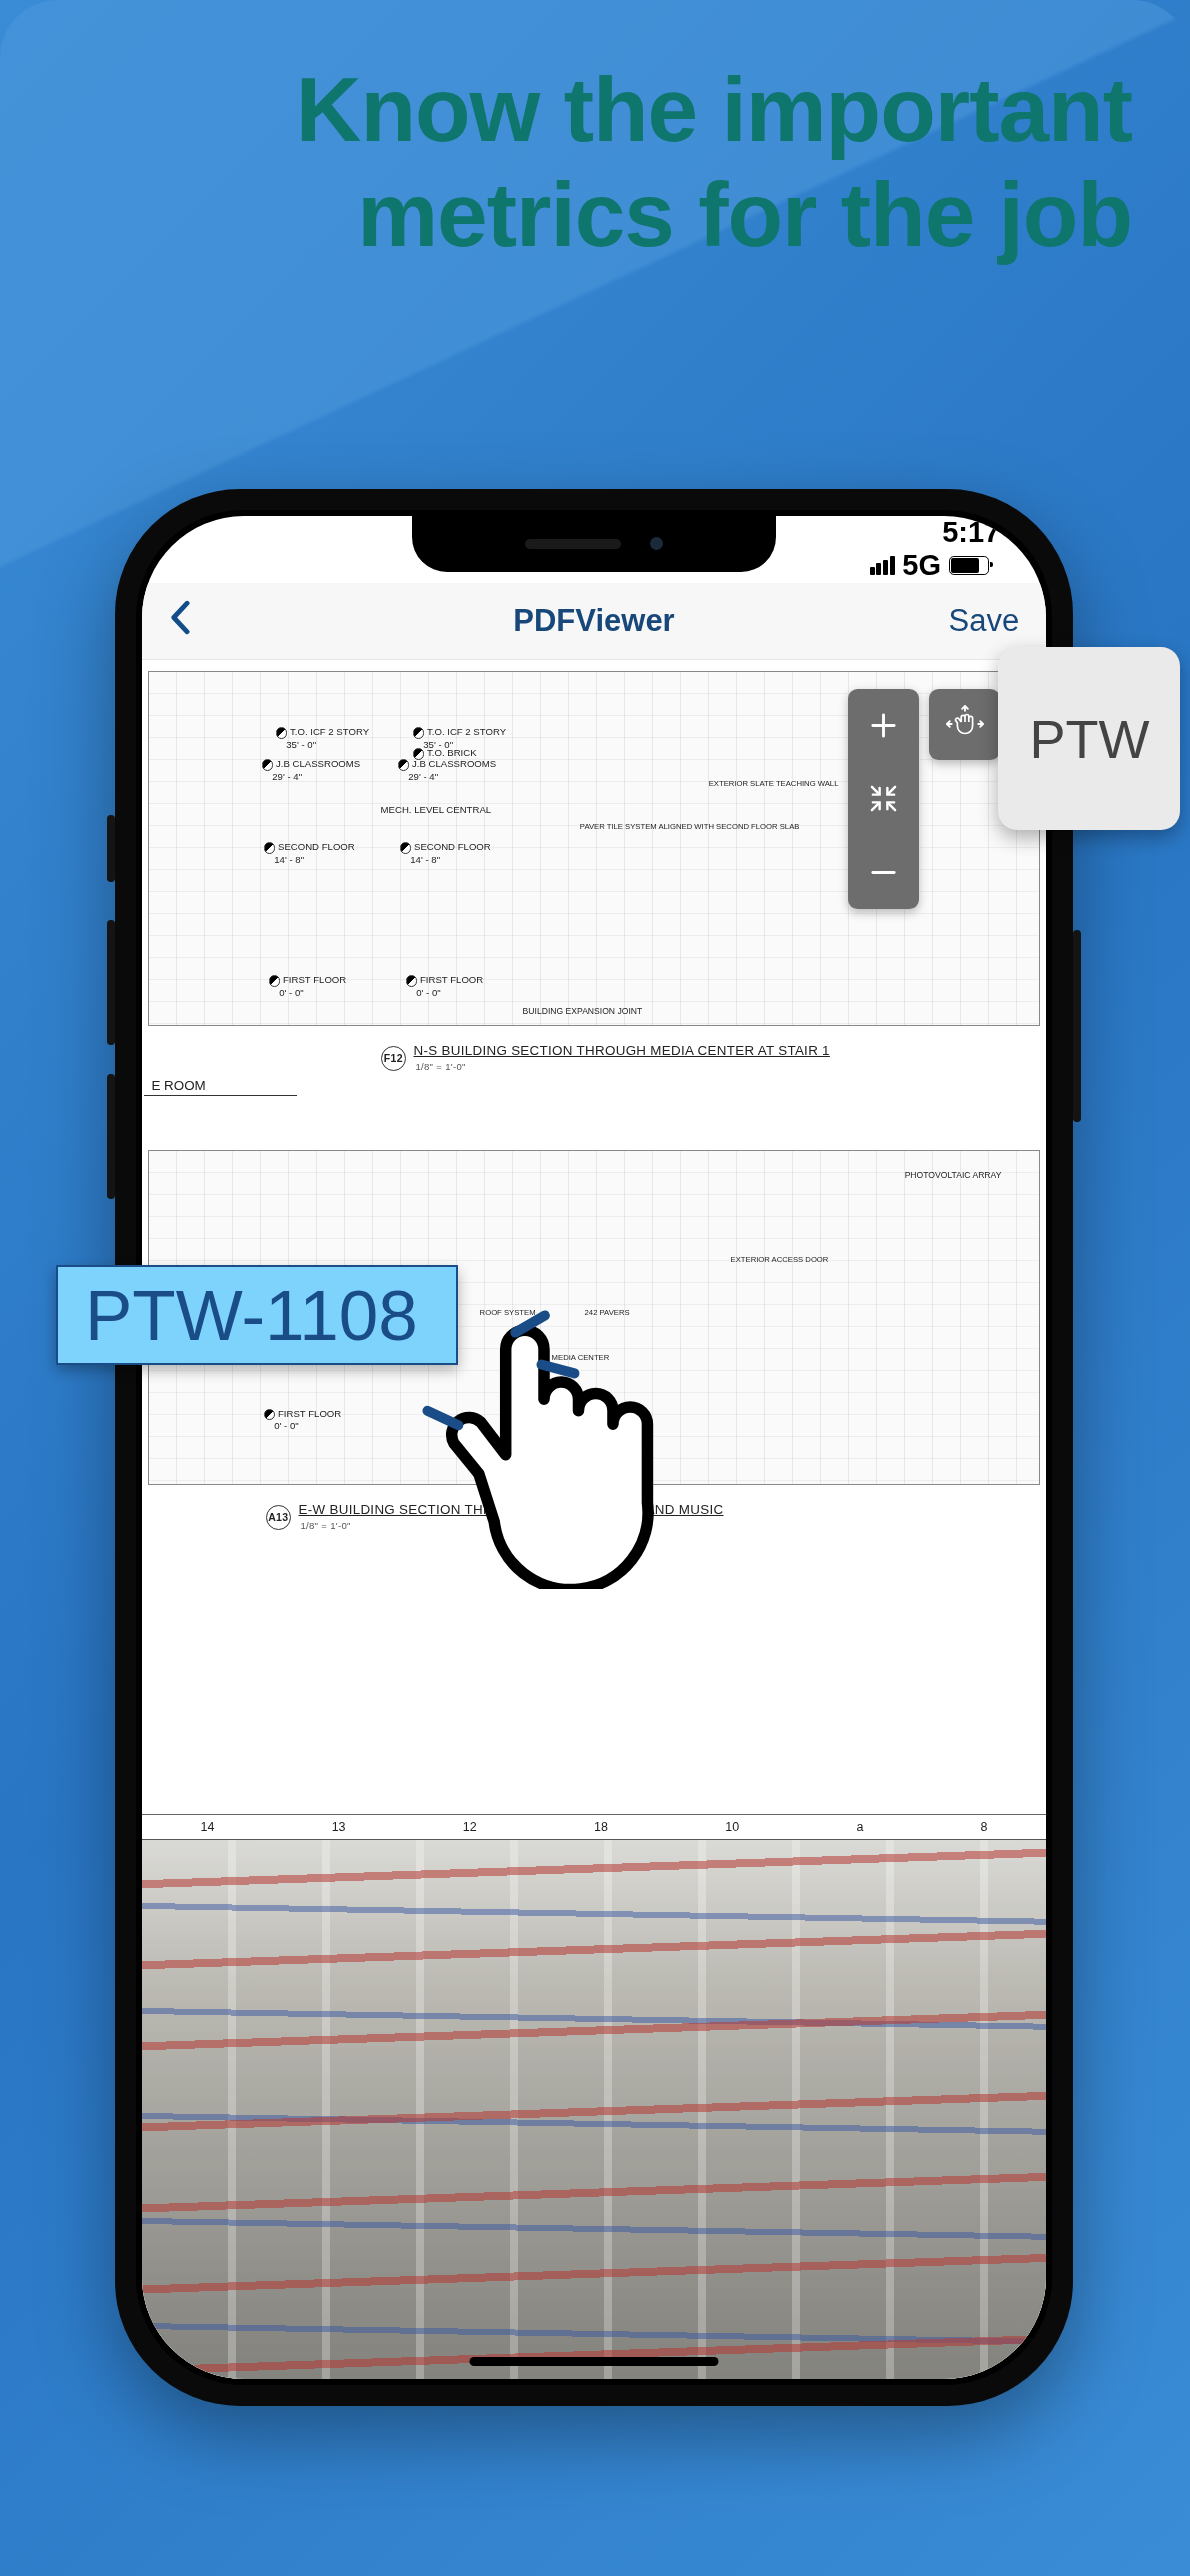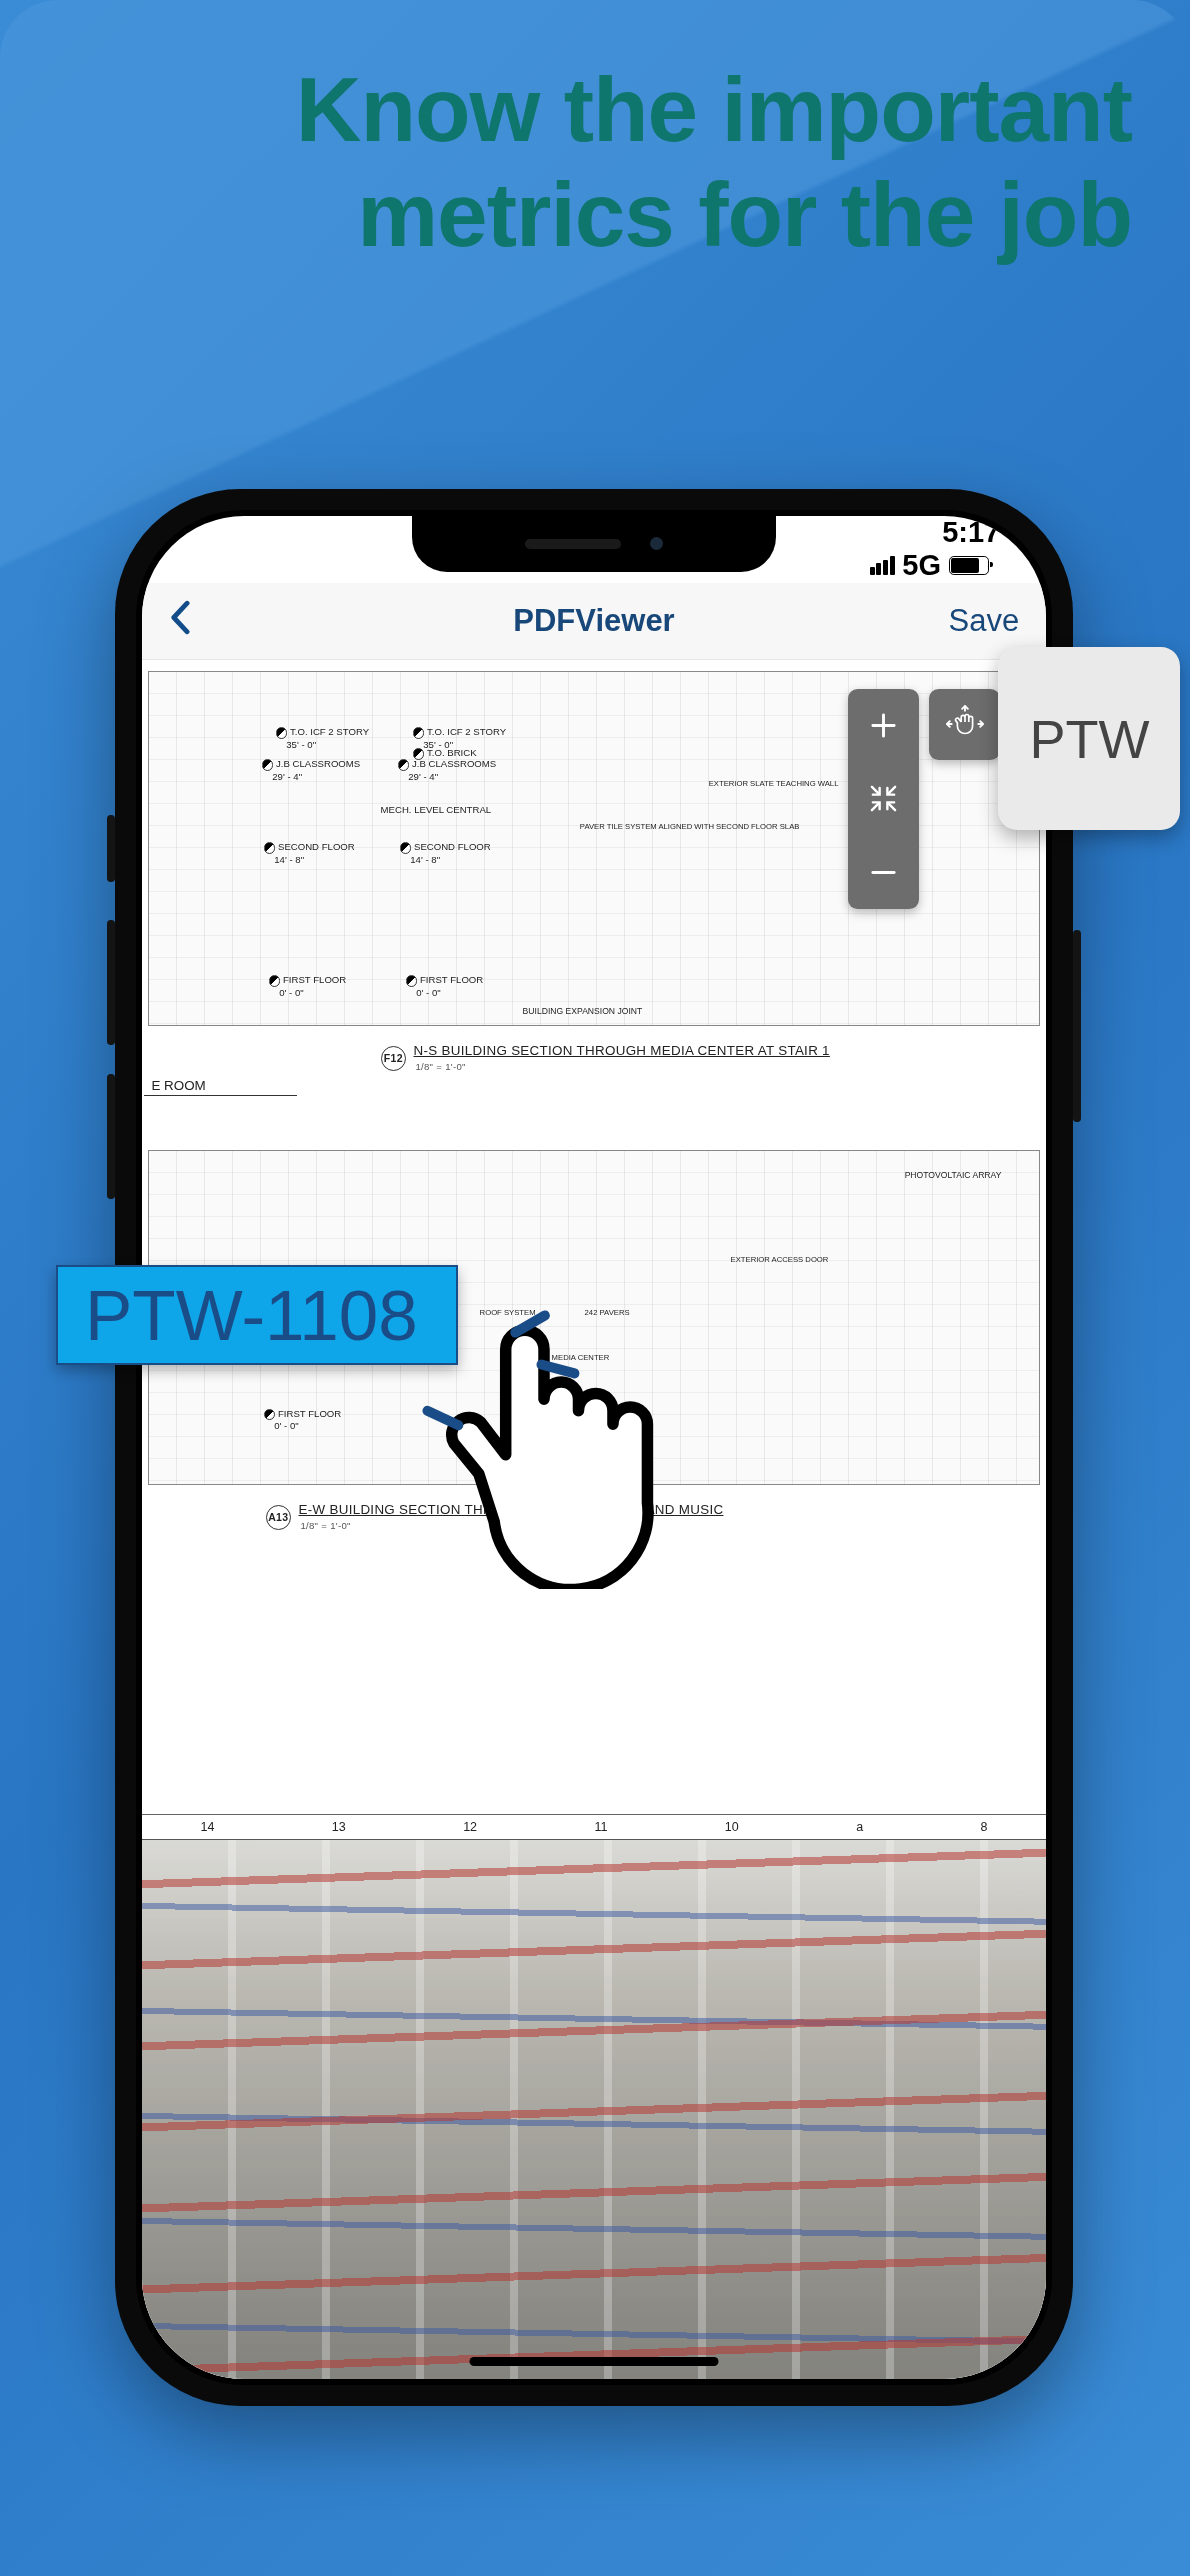--- a/index.html
+++ b/index.html
@@ -273,21 +273,21 @@
   color: #444;
   box-shadow: 0 7.7px 19px rgba(0,0,0,0.3);
   z-index: 500;
 }
 
 
 .annotation {
   position: absolute;
   top: 1265px;
   left: 56px;
-  background: #0ea5e9;
+  background: #7dd3fc;
   border: 2.9px solid #1a4c88;
   padding: 7.7px 38px 7.7px 27px;
   font-size: 71px;
   font-weight: 500;
   color: #1a4c88;
   z-index: 510;
   box-shadow: 0 5.8px 13.4px rgba(0,0,0,0.3);
 }
 
 
@@ -407,21 +407,21 @@
               <span style="text-decoration:underline">E-W BUILDING SECTION THROUGH MEDIA CENTER AND MUSIC</span><br>
               <span class="scale">1/8" = 1'-0"</span>
             </span>
           </div>
 
           <div class="render">
             <div class="ruler">
               <span>14</span>
               <span>13</span>
               <span>12</span>
-              <span>11</span>
+              <span>18</span>
               <span>10</span>
               <span>a</span>
               <span>8</span>
             </div>
             <div class="pipes"></div>
           </div>
         </div>
 
         <div class="zoom-panel">
           <div class="zbtn">

